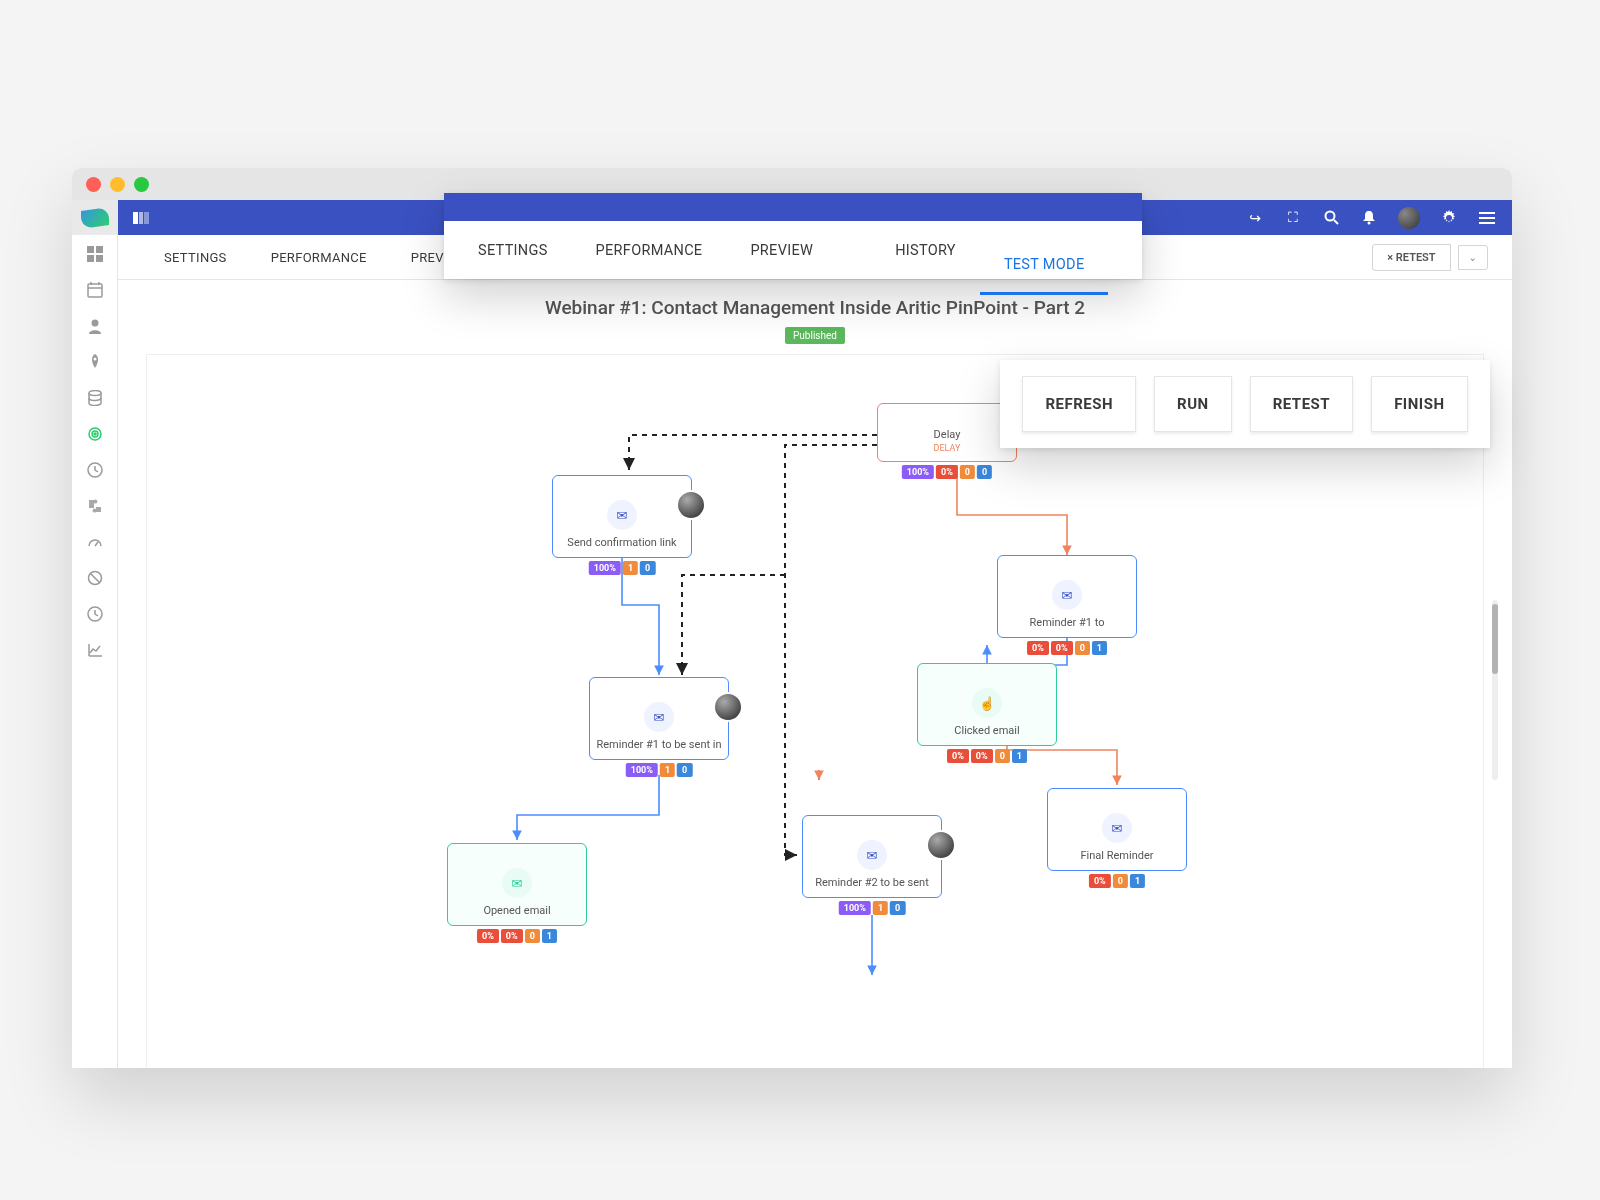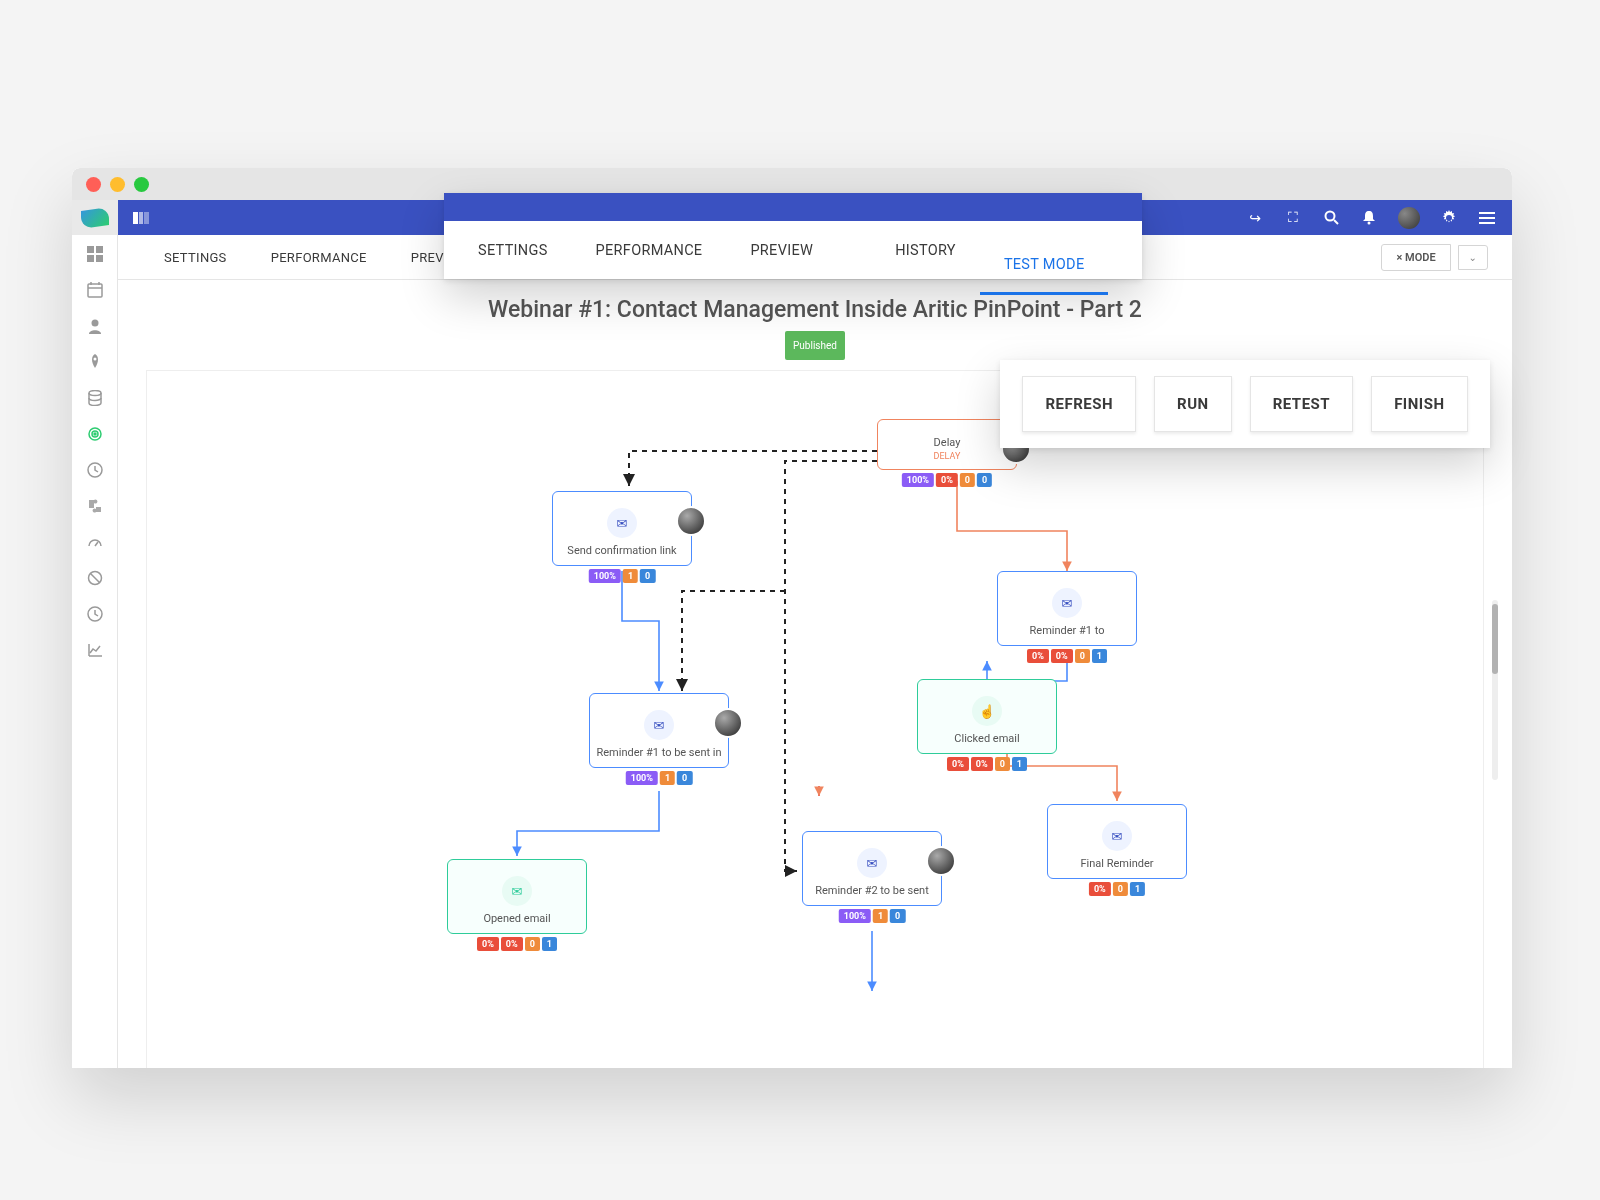--- a/index.html
+++ b/index.html
@@ -67,35 +67,35 @@
     
     .canvas-area {
       position: absolute;
       top: 112px;
       left: 46px;
       right: 0;
       bottom: 0;
       background: #fff;
       overflow: hidden;
     }
-    .page-title { text-align: center; font-size: 23px; font-weight: 500; color: #555; padding: 16px 0 8px; }
-    .status-badge { display: block; width: fit-content; margin: 0 auto 10px; background: #5cb85c; color: #fff; font-size: 10px; padding: 9px 8px; border-radius: 2px; }
+    .page-title { text-align: center; font-size: 19px; font-weight: 500; color: #555; padding: 16px 0 8px; }
+    .status-badge { display: block; width: fit-content; margin: 0 auto 10px; background: #5cb85c; color: #fff; font-size: 10px; padding: 3px 8px; border-radius: 2px; }
     
     .flow-canvas { position: relative; margin: 0 28px 0 28px; border: 1px solid #eee; height: 760px; background: #fff; }
     .scrollbar-track { position: absolute; right: 14px; top: 320px; width: 6px; height: 180px; background: #eee; border-radius: 3px; }
     .scrollbar-thumb { width: 6px; height: 70px; background: #b2b2b2; border-radius: 3px; margin-top: 4px; }
     
     .node {
       position: absolute;
       width: 140px;
       border: 1.5px solid #4c8cff;
       border-radius: 6px;
       background: #fff;
       text-align: center;
-      padding: 16px 6px 8px;
+      padding: 24px 6px 8px;
       font-size: 11px;
       color: #555;
     }
     .node.orange { border-color: #f0845e; }
     .node.teal { border-color: #2ecc9a; background: #f7fffd; }
     .node-icon { width: 30px; height: 30px; border-radius: 50%; background: #eef3ff; display: flex; align-items: center; justify-content: center; margin: 0 auto 6px; color: #3a51c1; font-size: 13px; }
     .node.teal .node-icon { background: #e8fbf4; color: #2ecc9a; }
     .node .sub { font-size: 9px; color: #f0845e; margin-top: 2px; }
     .badges { position: absolute; bottom: -18px; left: 50%; transform: translateX(-50%); display: flex; gap: 2px; }
     .badge { font-size: 9px; font-weight: 700; color: #fff; padding: 2px 5px; border-radius: 2px; }
@@ -281,21 +281,21 @@
       </div>
   </div>
 
   <div class="tabs-bar">
     <div class="tab">SETTINGS</div>
     <div class="tab">PERFORMANCE</div>
     <div class="tab">PREVIEW</div>
     <div class="tab">HISTORY</div>
     <div class="tab active">TEST MODE</div>
     <div class="tabs-right">
-      <button class="close-btn">× MODE</button>
+      <button class="close-btn">× RETEST</button>
       <button class="dd-btn">⌄</button>
     </div>
   </div>
 
   <div class="canvas-area">
     <div class="page-title">Webinar #1: Contact Management Inside Aritic PinPoint - Part 2</div>
     <div class="status-badge">Published</div>
 
     <div class="flow-canvas">
       <svg class="connectors">

